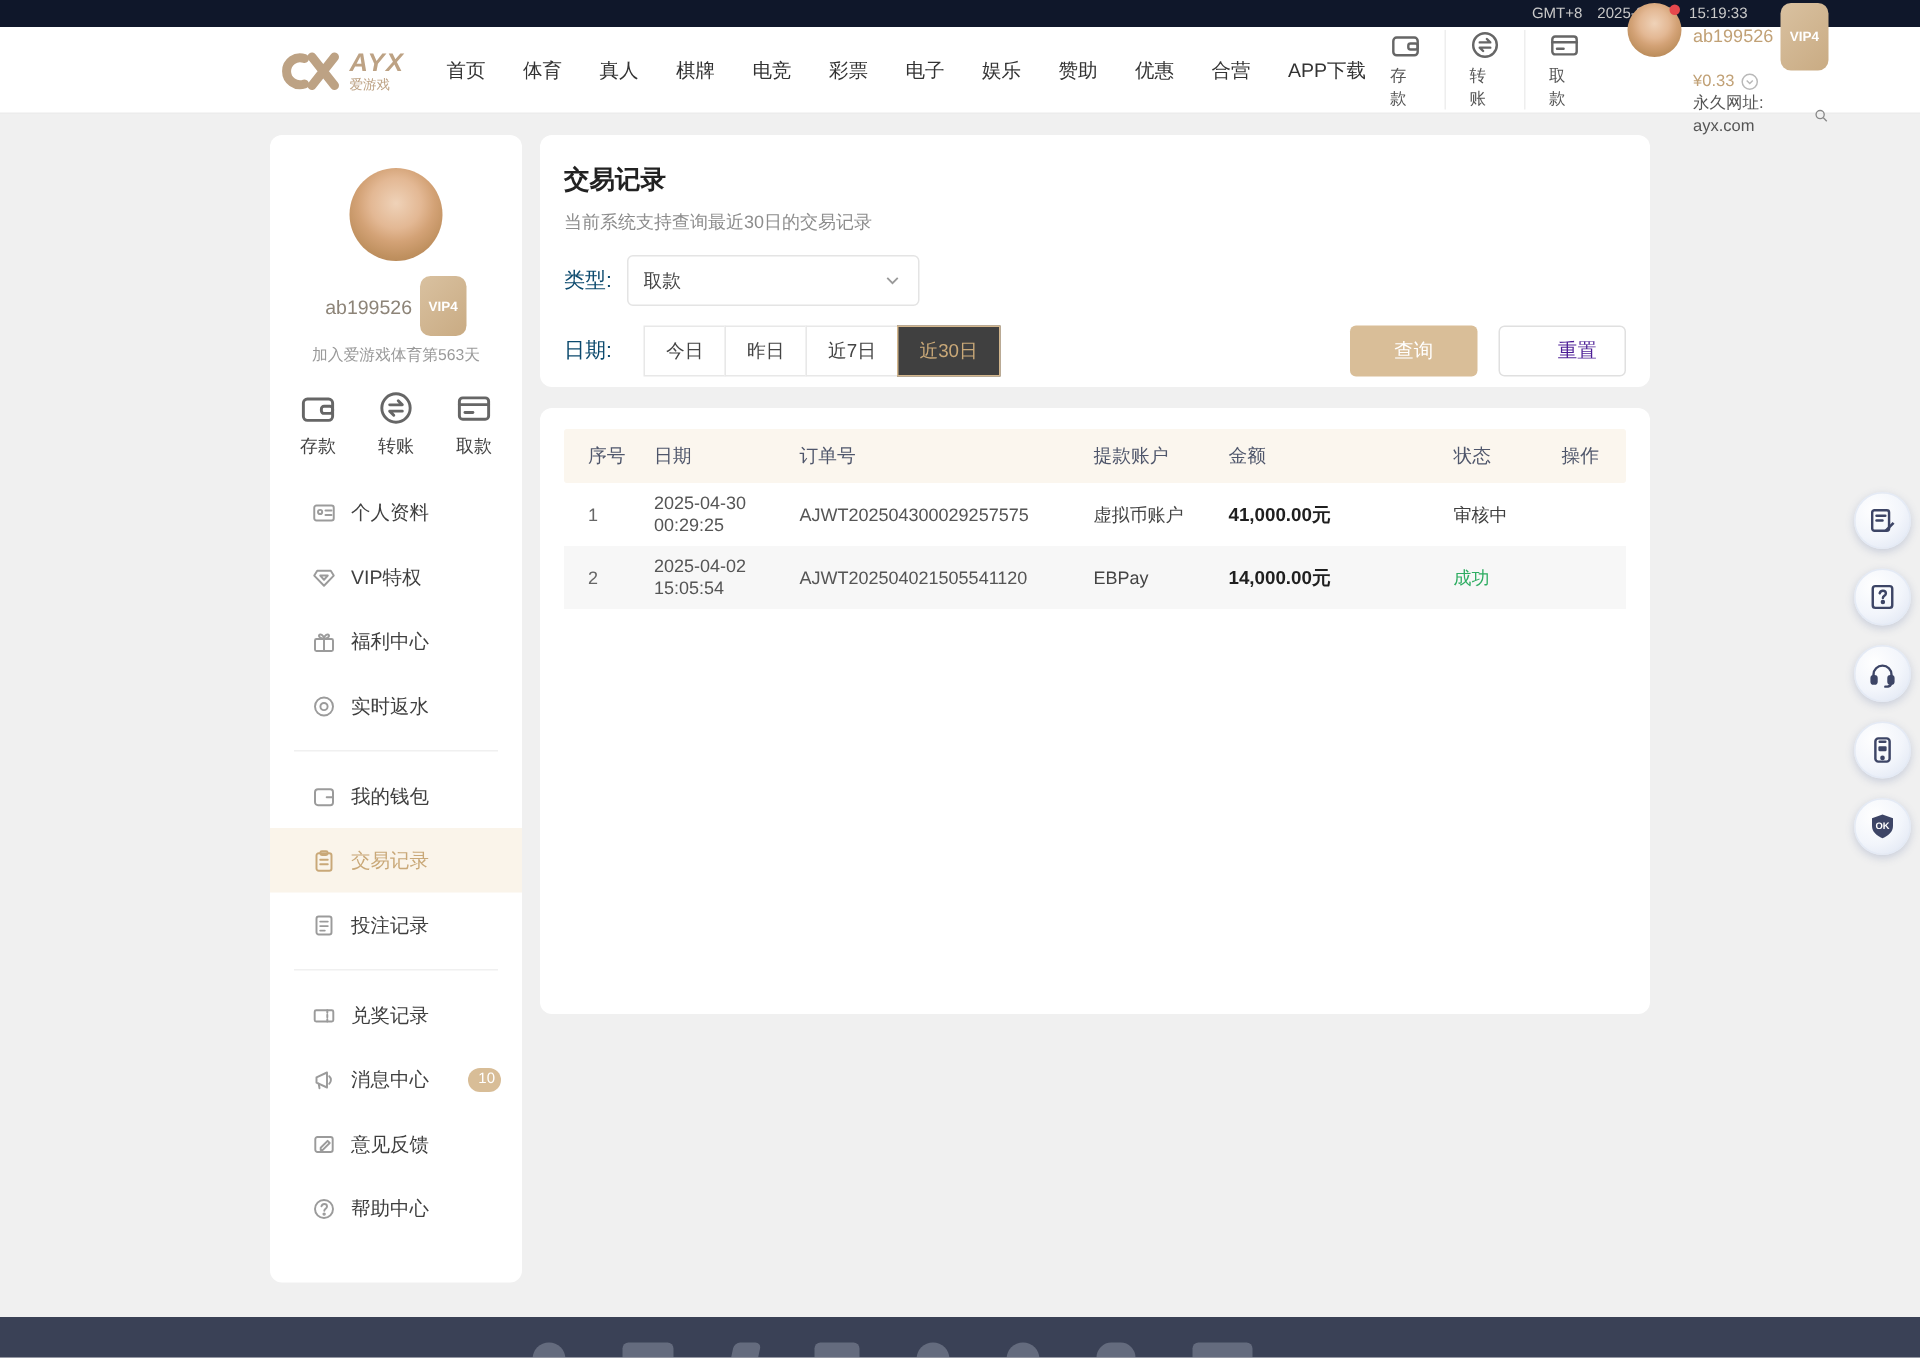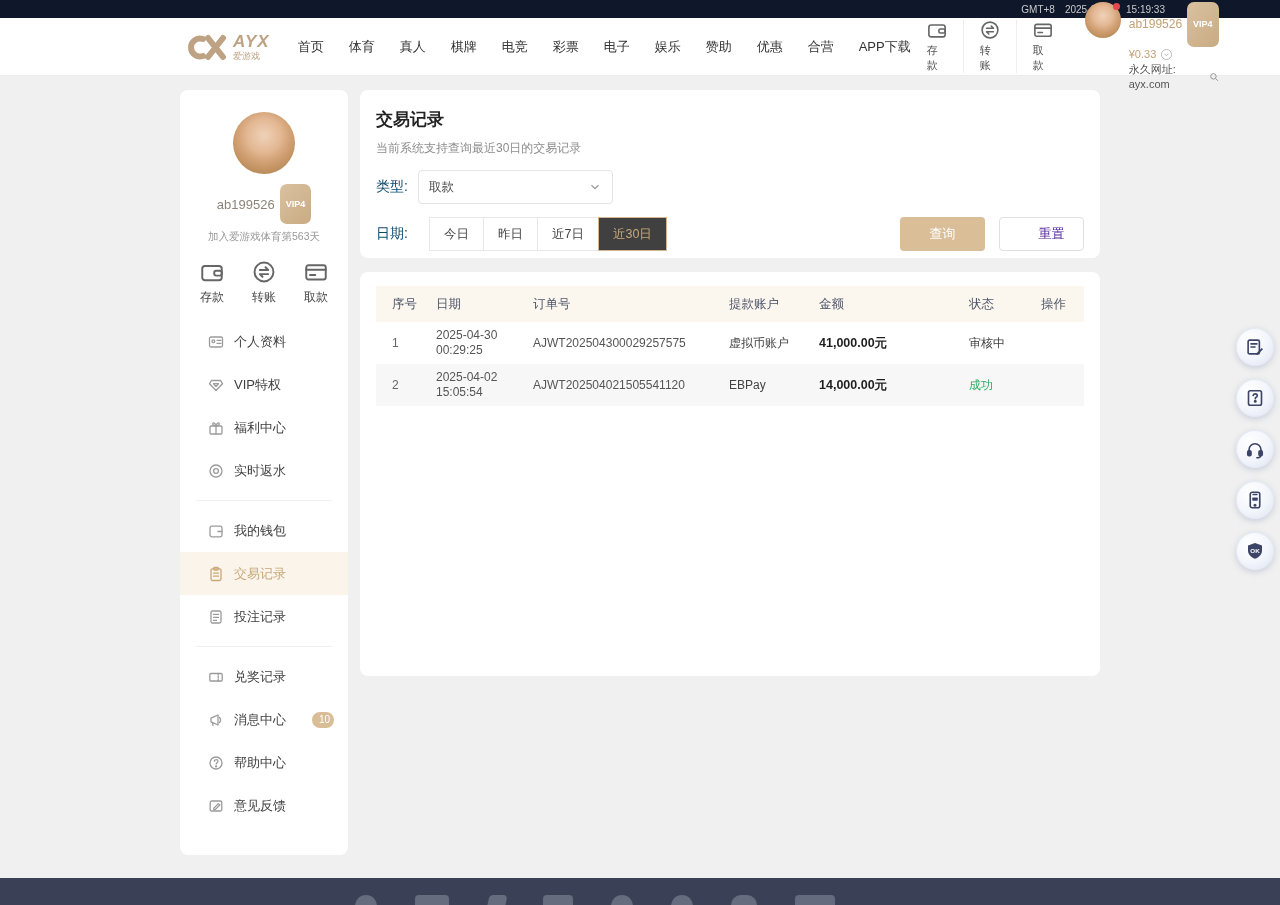--- a/index.html
+++ b/index.html
@@ -321,35 +321,35 @@
             <path d="M11.5 5.5a3.4 3.4 0 0 1 0 5"></path>
             <line x1="4.5" y1="10.5" x2="5" y2="13.5"></line>
           </svg>
         </span>
         <span class="lbl">消息中心</span>
         <span class="sb-badge">10</span>
       </div>
       <div class="sb-item">
         <span>
           <svg width="16" height="16" viewBox="0 0 16 16" fill="none" stroke="#9b9b9b" stroke-width="1.3" stroke-linecap="round" stroke-linejoin="round">
+            <rect x="2.2" y="3" width="11.6" height="10" rx="1.5"></rect>
+            <path d="M5.8 10.2l4.6-4.6 1.4 1.4-4.6 4.6H5.8z"></path>
+          </svg>
+        </span>
+        <span class="lbl">意见反馈</span>
+      </div>
+      <div class="sb-item">
+        <span>
+          <svg width="16" height="16" viewBox="0 0 16 16" fill="none" stroke="#9b9b9b" stroke-width="1.3" stroke-linecap="round" stroke-linejoin="round">
             <circle cx="8" cy="8" r="6"></circle>
             <path d="M6.3 6.2c.3-1 1.1-1.5 1.9-1.5 1 0 1.8.7 1.8 1.6 0 1.4-1.8 1.5-1.8 2.8"></path>
             <circle cx="8.1" cy="11.4" r="0.5" fill="#9b9b9b"></circle>
           </svg>
         </span>
         <span class="lbl">帮助中心</span>
-      </div>
-      <div class="sb-item">
-        <span>
-          <svg width="16" height="16" viewBox="0 0 16 16" fill="none" stroke="#9b9b9b" stroke-width="1.3" stroke-linecap="round" stroke-linejoin="round">
-            <rect x="2.2" y="3" width="11.6" height="10" rx="1.5"></rect>
-            <path d="M5.8 10.2l4.6-4.6 1.4 1.4-4.6 4.6H5.8z"></path>
-          </svg>
-        </span>
-        <span class="lbl">意见反馈</span>
       </div>
     </div>
 </div>
 
 <div class="card filter-card">
   <div class="page-title">交易记录</div>
   <div class="page-sub">当前系统支持查询最近30日的交易记录</div>
   <div class="f-row">
     <span class="f-label">类型:</span>
     <div class="select-box">

